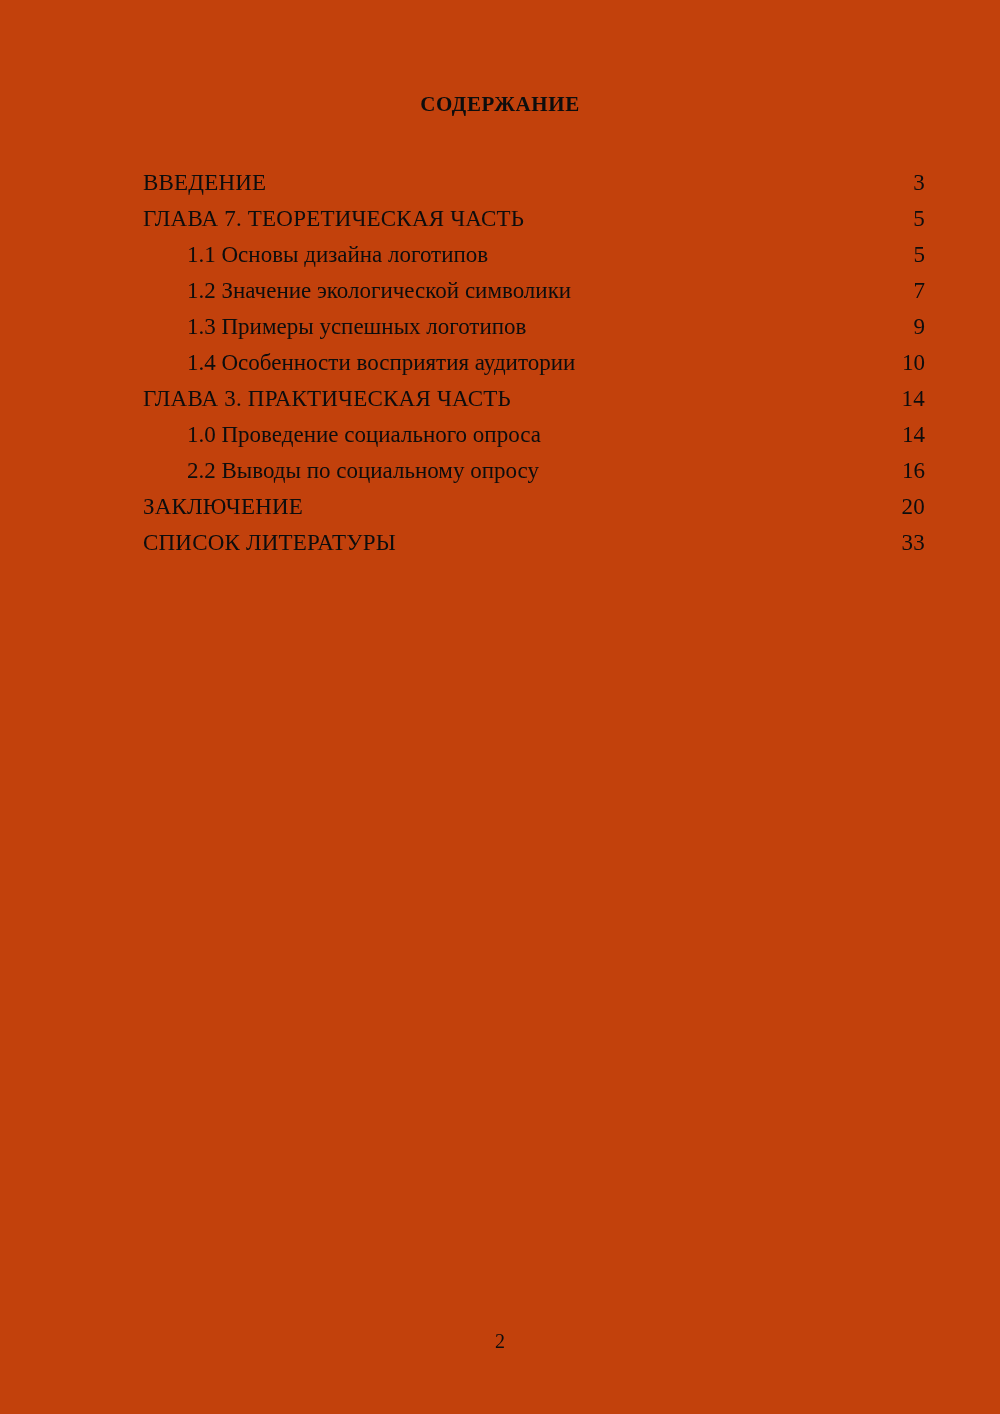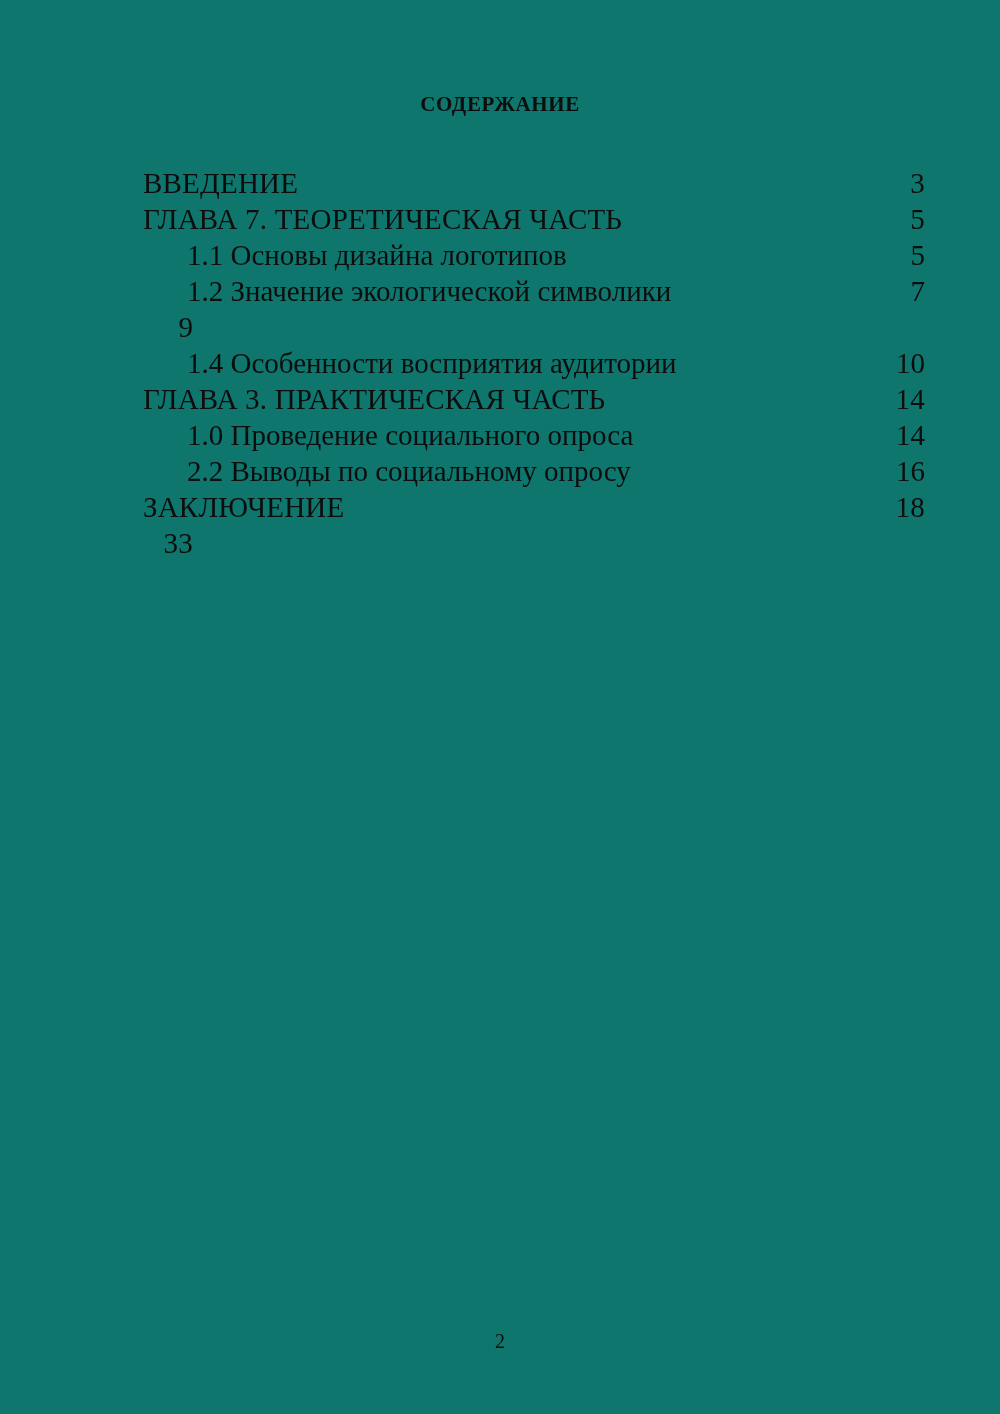--- a/index.html
+++ b/index.html
@@ -11,21 +11,21 @@
     width: 1000px;
     height: 1414px;
     position: relative;
     font-family: "Liberation Serif", "DejaVu Serif", serif;
     color: #0d0d0d;
     overflow: hidden;
   }
   .page {
     position: absolute;
     inset: 0;
-    background: #0f766e;
+    background: #c2410c;
   }
   .doc-title {
     position: absolute;
     top: 92px;
     left: 0;
     width: 1000px;
     text-align: center;
     font-size: 21px;
     font-weight: bold;
     letter-spacing: 0.6px;
@@ -33,21 +33,21 @@
   .toc {
     position: absolute;
     top: 165px;
     left: 143px;
     width: 782px;
   }
   .toc-row {
     display: flex;
     align-items: baseline;
     justify-content: space-between;
-    font-size: 29px;
+    font-size: 23px;
     line-height: 36px;
     white-space: nowrap;
     gap: 40px;
   }
   .toc-row .label {
     flex: 0 1 auto;
     overflow: hidden;
     text-overflow: ellipsis;
   }
   .toc-row .page-num {
@@ -90,42 +90,44 @@
       </div>
       <div class="toc-row level-2">
         <span class="label">1.1 Основы дизайна логотипов</span>
         <span class="page-num">5</span>
       </div>
       <div class="toc-row level-2">
         <span class="label">1.2 Значение экологической символики</span>
         <span class="page-num">7</span>
       </div>
       <div class="toc-row level-2">
+        <span class="label">1.3 Примеры успешных логотипов</span>
         <span class="page-num">9</span>
       </div>
       <div class="toc-row level-2">
         <span class="label">1.4 Особенности восприятия аудитории</span>
         <span class="page-num">10</span>
       </div>
       <div class="toc-row level-1">
         <span class="label">ГЛАВА 3. ПРАКТИЧЕСКАЯ ЧАСТЬ</span>
         <span class="page-num">14</span>
       </div>
       <div class="toc-row level-2">
         <span class="label">1.0 Проведение социального опроса</span>
         <span class="page-num">14</span>
       </div>
       <div class="toc-row level-2">
         <span class="label">2.2 Выводы по социальному опросу</span>
         <span class="page-num">16</span>
       </div>
       <div class="toc-row level-1">
         <span class="label">ЗАКЛЮЧЕНИЕ</span>
-        <span class="page-num">18</span>
+        <span class="page-num">20</span>
       </div>
       <div class="toc-row level-1">
+        <span class="label">СПИСОК ЛИТЕРАТУРЫ</span>
         <span class="page-num">33</span>
       </div>
     </div>
 
   <div class="footer-page">2</div>
 
 </div>
 
 </body></html>

